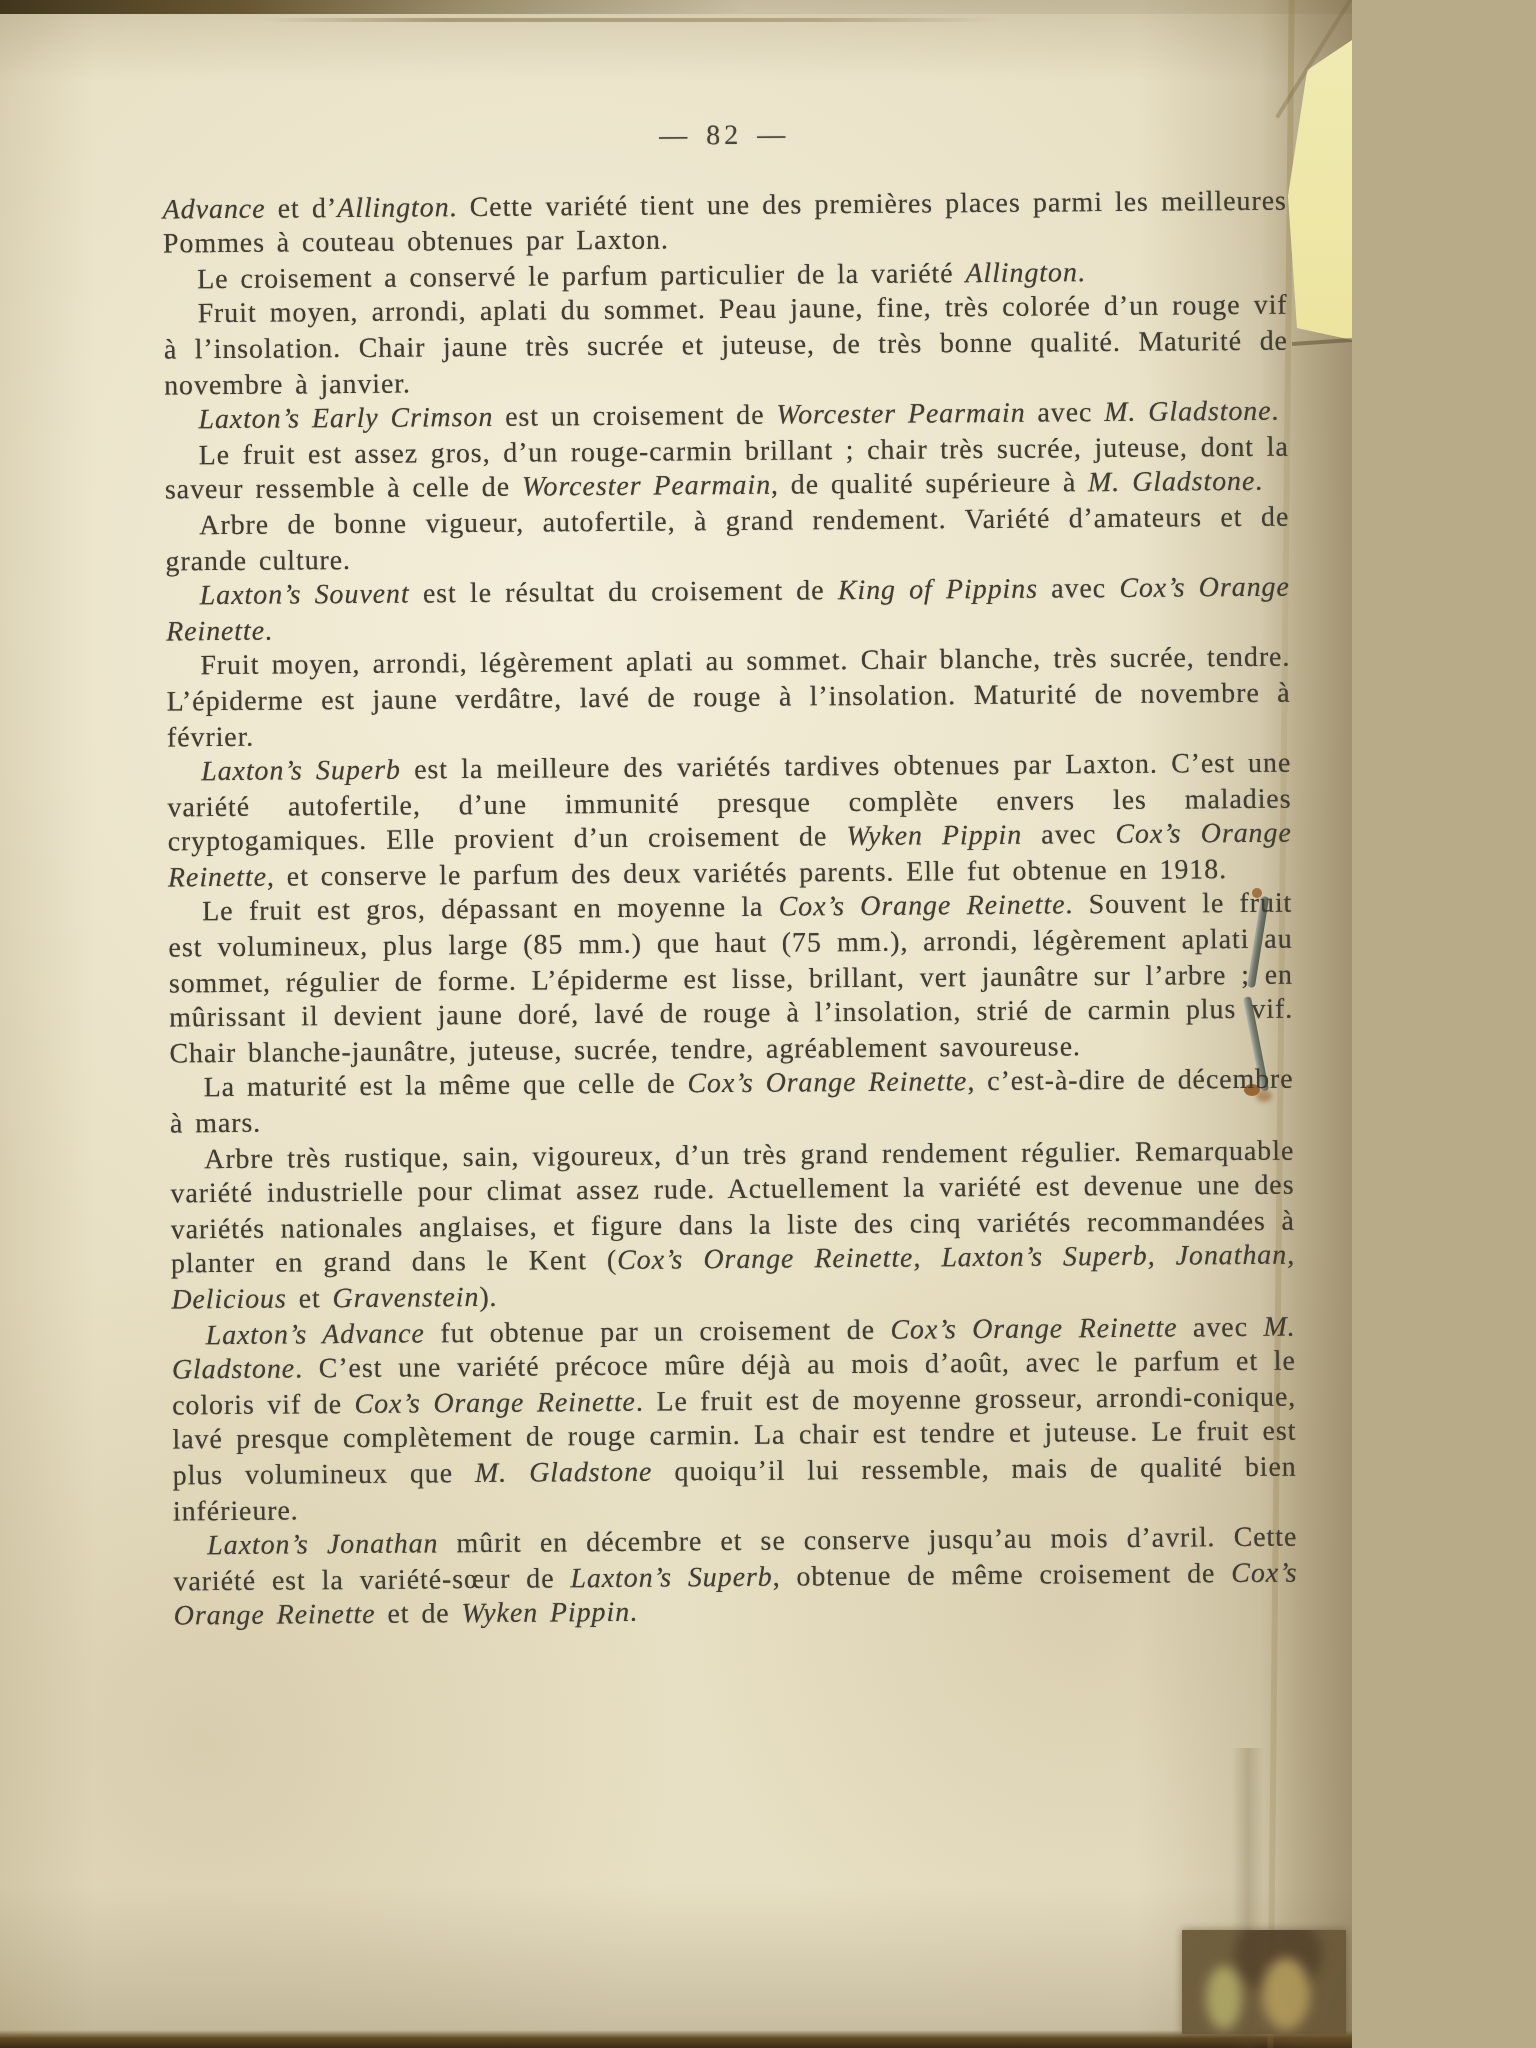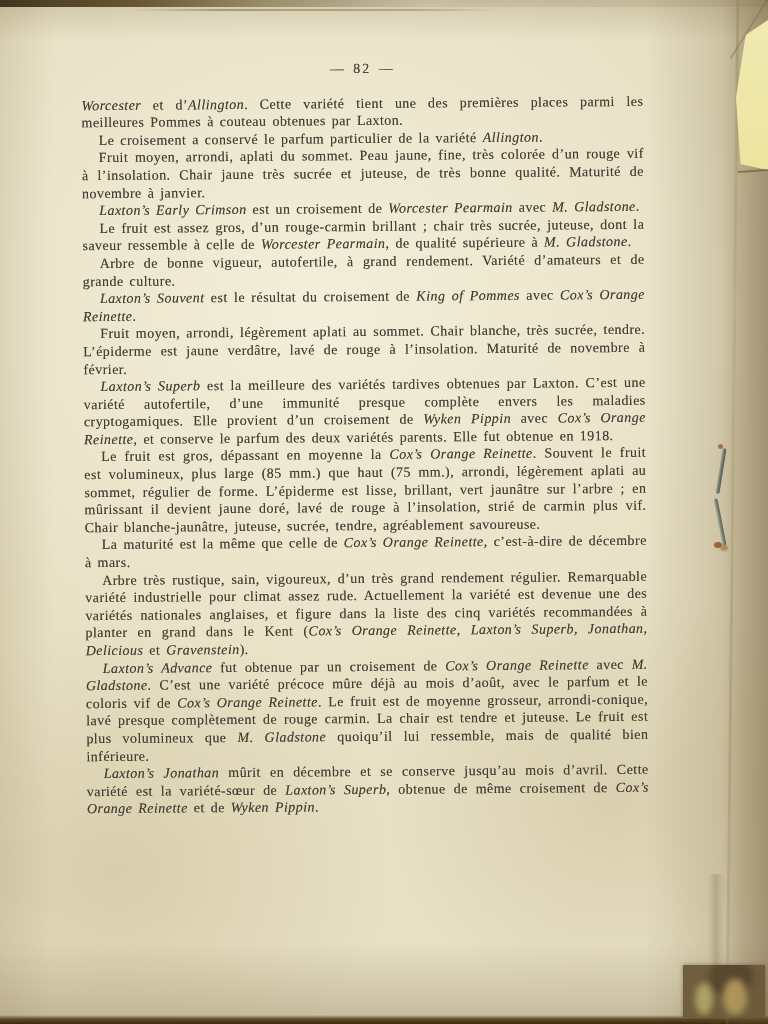--- a/index.html
+++ b/index.html
@@ -1,17 +1,17 @@
 <!DOCTYPE html>
 <html><head>
 <meta charset="utf-8">
 <style>
   html,body{margin:0;padding:0;background:#b8ab87;}
   #canvas{
-    position:relative;width:768px;height:1024px;overflow:hidden;
+    position:relative;width:676px;height:1024px;overflow:hidden;
     font-family:"Liberation Serif","DejaVu Serif",serif;
   }
   
   .paper{
     position:absolute;inset:0;
     background:
       radial-gradient(90% 60% at 42% 30%, rgba(255,253,240,0.50), rgba(255,253,240,0) 65%),
       radial-gradient(60% 40% at 15% 85%, rgba(160,140,95,0.22), rgba(160,140,95,0) 60%),
       radial-gradient(50% 35% at 80% 78%, rgba(150,130,85,0.18), rgba(150,130,85,0) 60%),
       linear-gradient(to right, rgba(130,110,65,0.16) 0%, rgba(130,110,65,0) 7%, rgba(130,110,65,0) 84%, rgba(115,95,55,0.20) 93%, rgba(95,75,40,0.32) 100%),
@@ -129,27 +129,27 @@
   <div class="photo">
     <div class="blob dark"></div>
     <div class="blob fruit1"></div>
     <div class="blob fruit2"></div>
     <div class="wash"></div>
   </div>
 
   <div class="content">
     <div class="pageno">— 82 —</div>
     <div>
-        <p class="para"><span class="it">Worcester</span><span> et d’</span><span class="it">Allington</span><span>. Cette variété tient une des premières places parmi les meilleures Pommes à couteau obtenues par Laxton.</span></p>
+        <p class="para"><span class="it">Advance</span><span> et d’</span><span class="it">Allington</span><span>. Cette variété tient une des premières places parmi les meilleures Pommes à couteau obtenues par Laxton.</span></p>
         <p class="para ind"><span>Le croisement a conservé le parfum particulier de la variété </span><span class="it">Allington</span><span>.</span></p>
         <p class="para ind"><span>Fruit moyen, arrondi, aplati du sommet. Peau jaune, fine, très colorée d’un rouge vif à l’insolation. Chair jaune très sucrée et juteuse, de très bonne qualité. Maturité de novembre à janvier.</span></p>
         <p class="para ind"><span class="it">Laxton’s Early Crimson</span><span> est un croisement de </span><span class="it">Worcester Pearmain</span><span> avec </span><span class="it">M. Gladstone</span><span>.</span></p>
         <p class="para ind"><span>Le fruit est assez gros, d’un rouge-carmin brillant ; chair très sucrée, juteuse, dont la saveur ressemble à celle de </span><span class="it">Worcester Pearmain</span><span>, de qualité supérieure à </span><span class="it">M. Gladstone</span><span>.</span></p>
         <p class="para ind"><span>Arbre de bonne vigueur, autofertile, à grand rendement. Variété d’amateurs et de grande culture.</span></p>
-        <p class="para ind"><span class="it">Laxton’s Souvent</span><span> est le résultat du croisement de </span><span class="it">King of Pommes</span><span> avec </span><span class="it">Cox’s Orange Reinette</span><span>.</span></p>
+        <p class="para ind"><span class="it">Laxton’s Souvent</span><span> est le résultat du croisement de </span><span class="it">King of Pippins</span><span> avec </span><span class="it">Cox’s Orange Reinette</span><span>.</span></p>
         <p class="para ind"><span>Fruit moyen, arrondi, légèrement aplati au sommet. Chair blanche, très sucrée, tendre. L’épiderme est jaune verdâtre, lavé de rouge à l’insolation. Maturité de novembre à février.</span></p>
         <p class="para ind"><span class="it">Laxton’s Superb</span><span> est la meilleure des variétés tardives obtenues par Laxton. C’est une variété autofertile, d’une immunité presque complète envers les maladies cryptogamiques. Elle provient d’un croisement de </span><span class="it">Wyken Pippin</span><span> avec </span><span class="it">Cox’s Orange Reinette</span><span>, et conserve le parfum des deux variétés parents. Elle fut obtenue en 1918.</span></p>
         <p class="para ind"><span>Le fruit est gros, dépassant en moyenne la </span><span class="it">Cox’s Orange Reinette</span><span>. Souvent le fruit est volumineux, plus large (85 mm.) que haut (75 mm.), arrondi, légèrement aplati au sommet, régulier de forme. L’épiderme est lisse, brillant, vert jaunâtre sur l’arbre ; en mûrissant il devient jaune doré, lavé de rouge à l’insolation, strié de carmin plus vif. Chair blanche-jaunâtre, juteuse, sucrée, tendre, agréablement savoureuse.</span></p>
         <p class="para ind"><span>La maturité est la même que celle de </span><span class="it">Cox’s Orange Reinette</span><span>, c’est-à-dire de décembre à mars.</span></p>
         <p class="para ind"><span>Arbre très rustique, sain, vigoureux, d’un très grand rendement régulier. Remarquable variété industrielle pour climat assez rude. Actuellement la variété est devenue une des variétés nationales anglaises, et figure dans la liste des cinq variétés recommandées à planter en grand dans le Kent (</span><span class="it">Cox’s Orange Reinette, Laxton’s Superb, Jonathan, Delicious</span><span> et </span><span class="it">Gravenstein</span><span>).</span></p>
         <p class="para ind"><span class="it">Laxton’s Advance</span><span> fut obtenue par un croisement de </span><span class="it">Cox’s Orange Reinette</span><span> avec </span><span class="it">M. Gladstone</span><span>. C’est une variété précoce mûre déjà au mois d’août, avec le parfum et le coloris vif de </span><span class="it">Cox’s Orange Reinette</span><span>. Le fruit est de moyenne grosseur, arrondi-conique, lavé presque complètement de rouge carmin. La chair est tendre et juteuse. Le fruit est plus volumineux que </span><span class="it">M. Gladstone</span><span> quoiqu’il lui ressemble, mais de qualité bien inférieure.</span></p>
         <p class="para ind"><span class="it">Laxton’s Jonathan</span><span> mûrit en décembre et se conserve jusqu’au mois d’avril. Cette variété est la variété-sœur de </span><span class="it">Laxton’s Superb</span><span>, obtenue de même croisement de </span><span class="it">Cox’s Orange Reinette</span><span> et de </span><span class="it">Wyken Pippin</span><span>.</span></p>
       </div>
   </div>
 </div>

